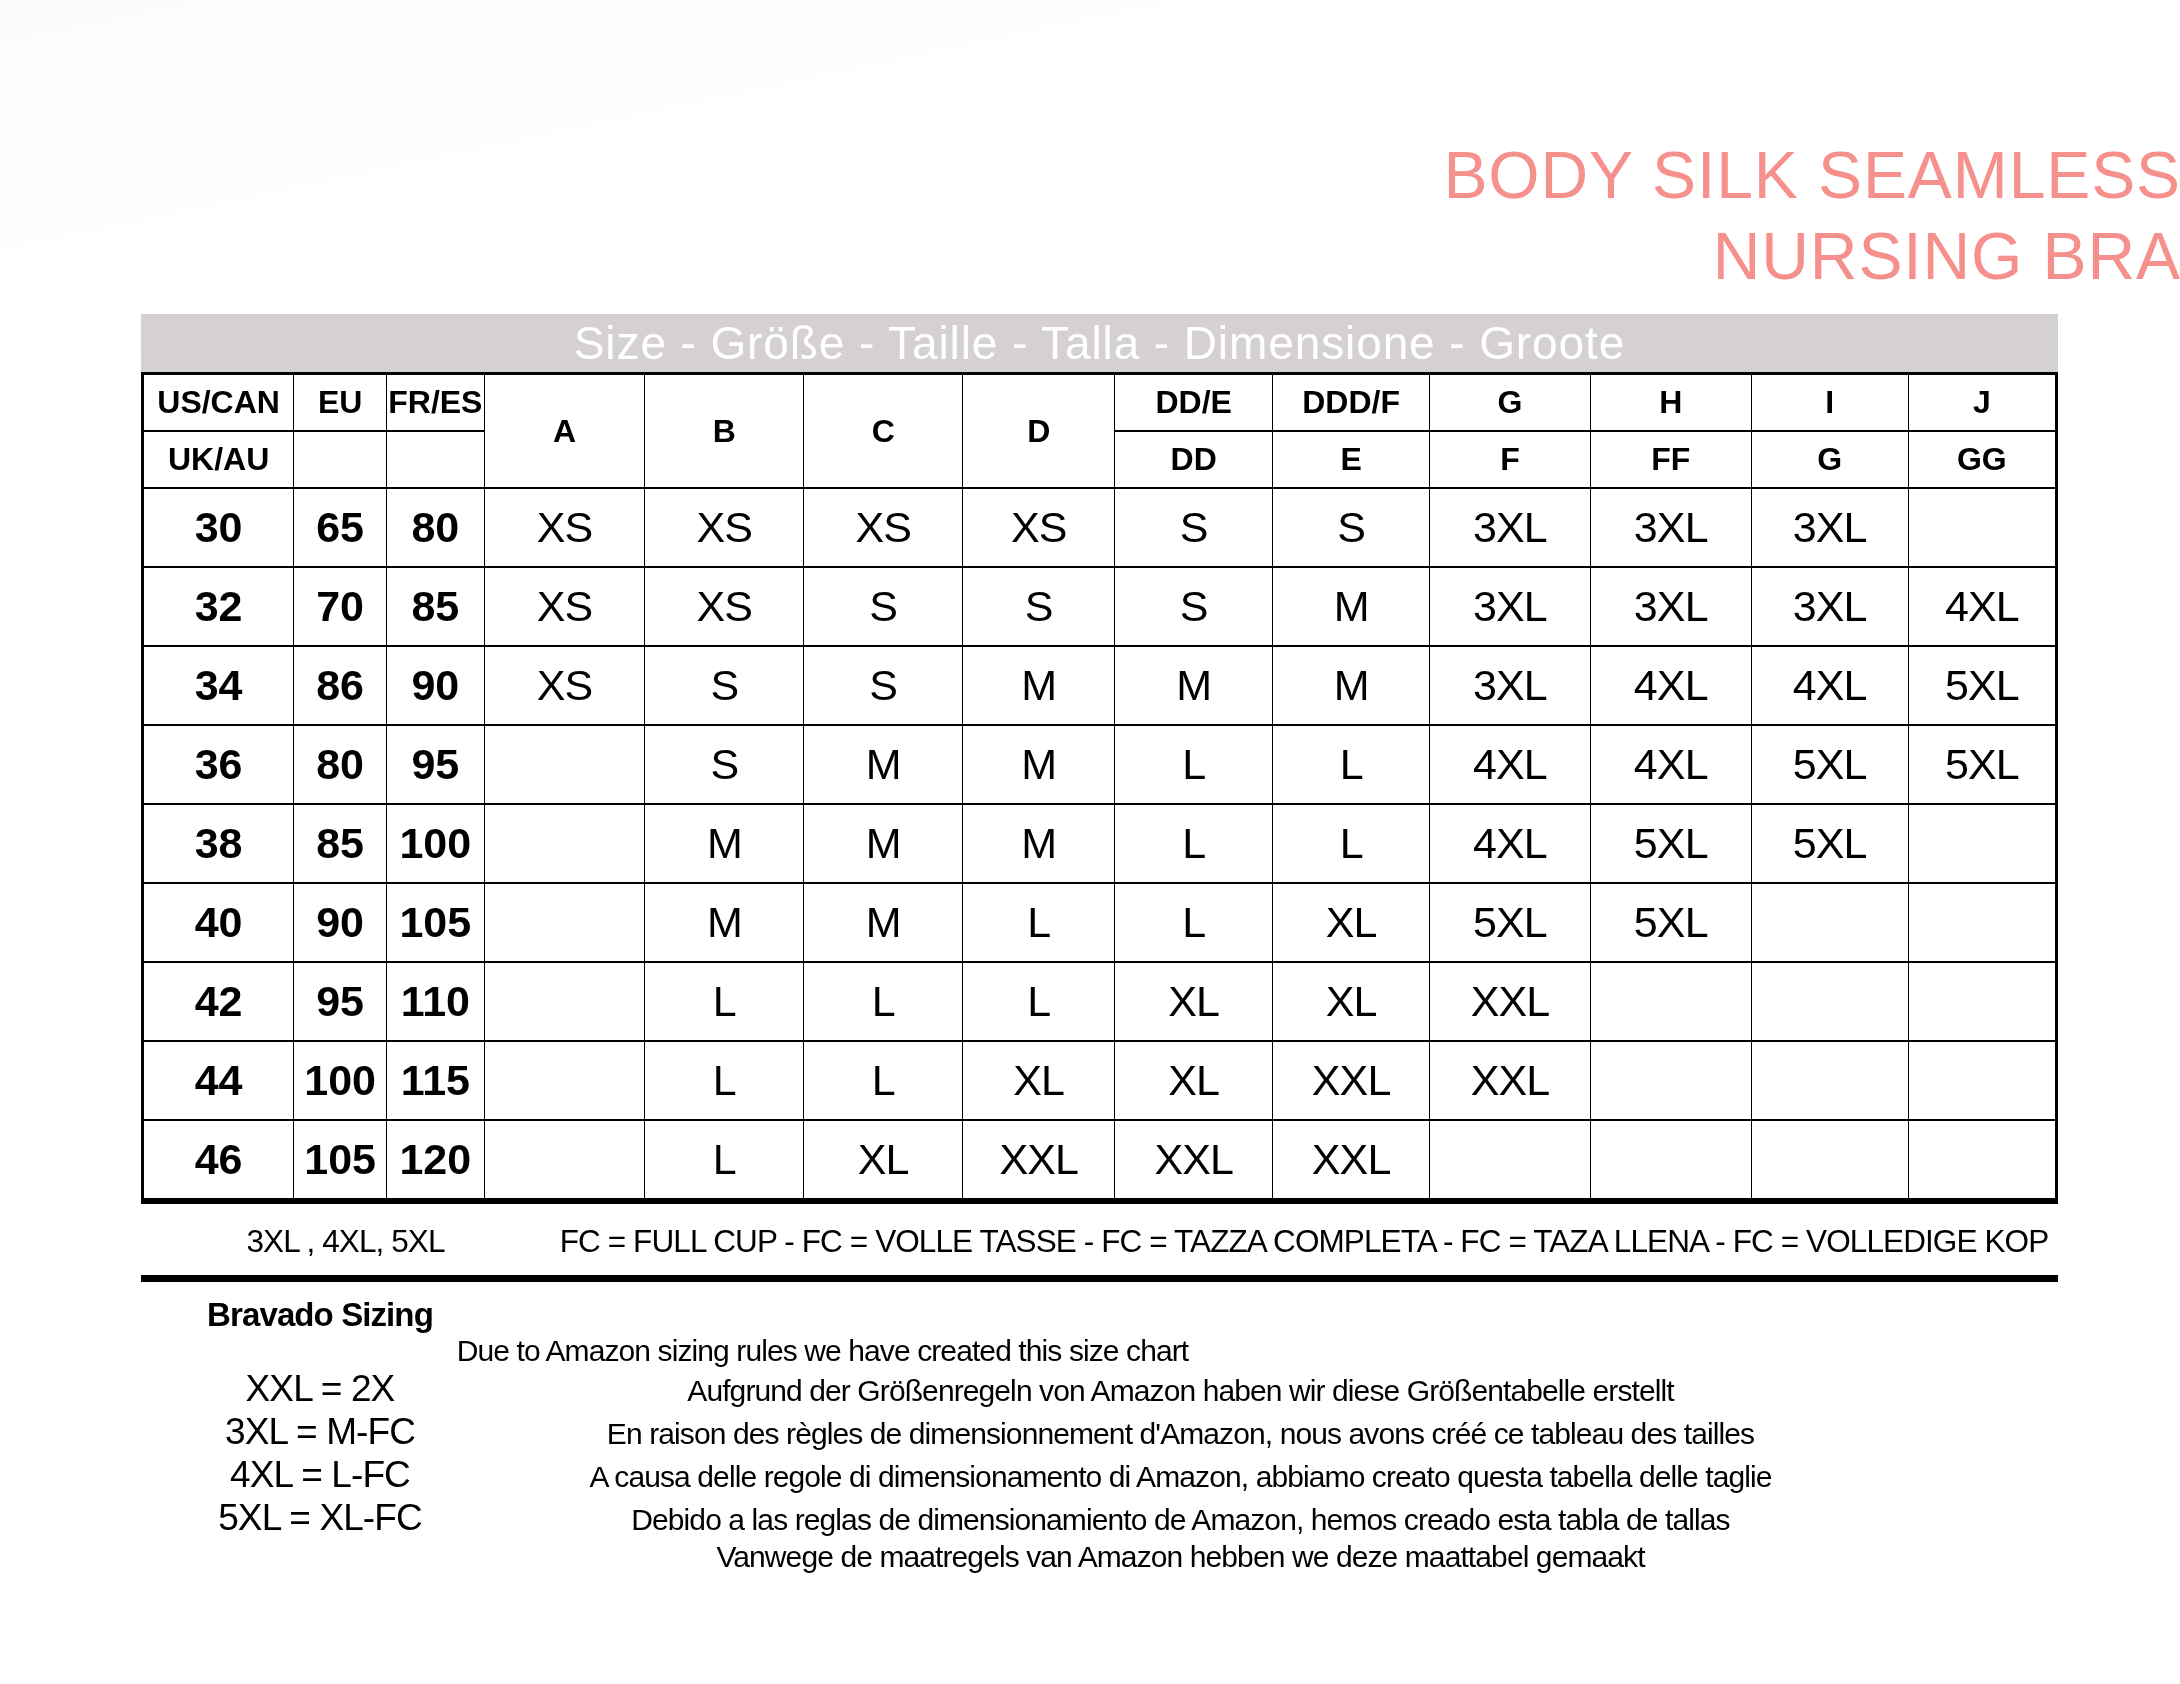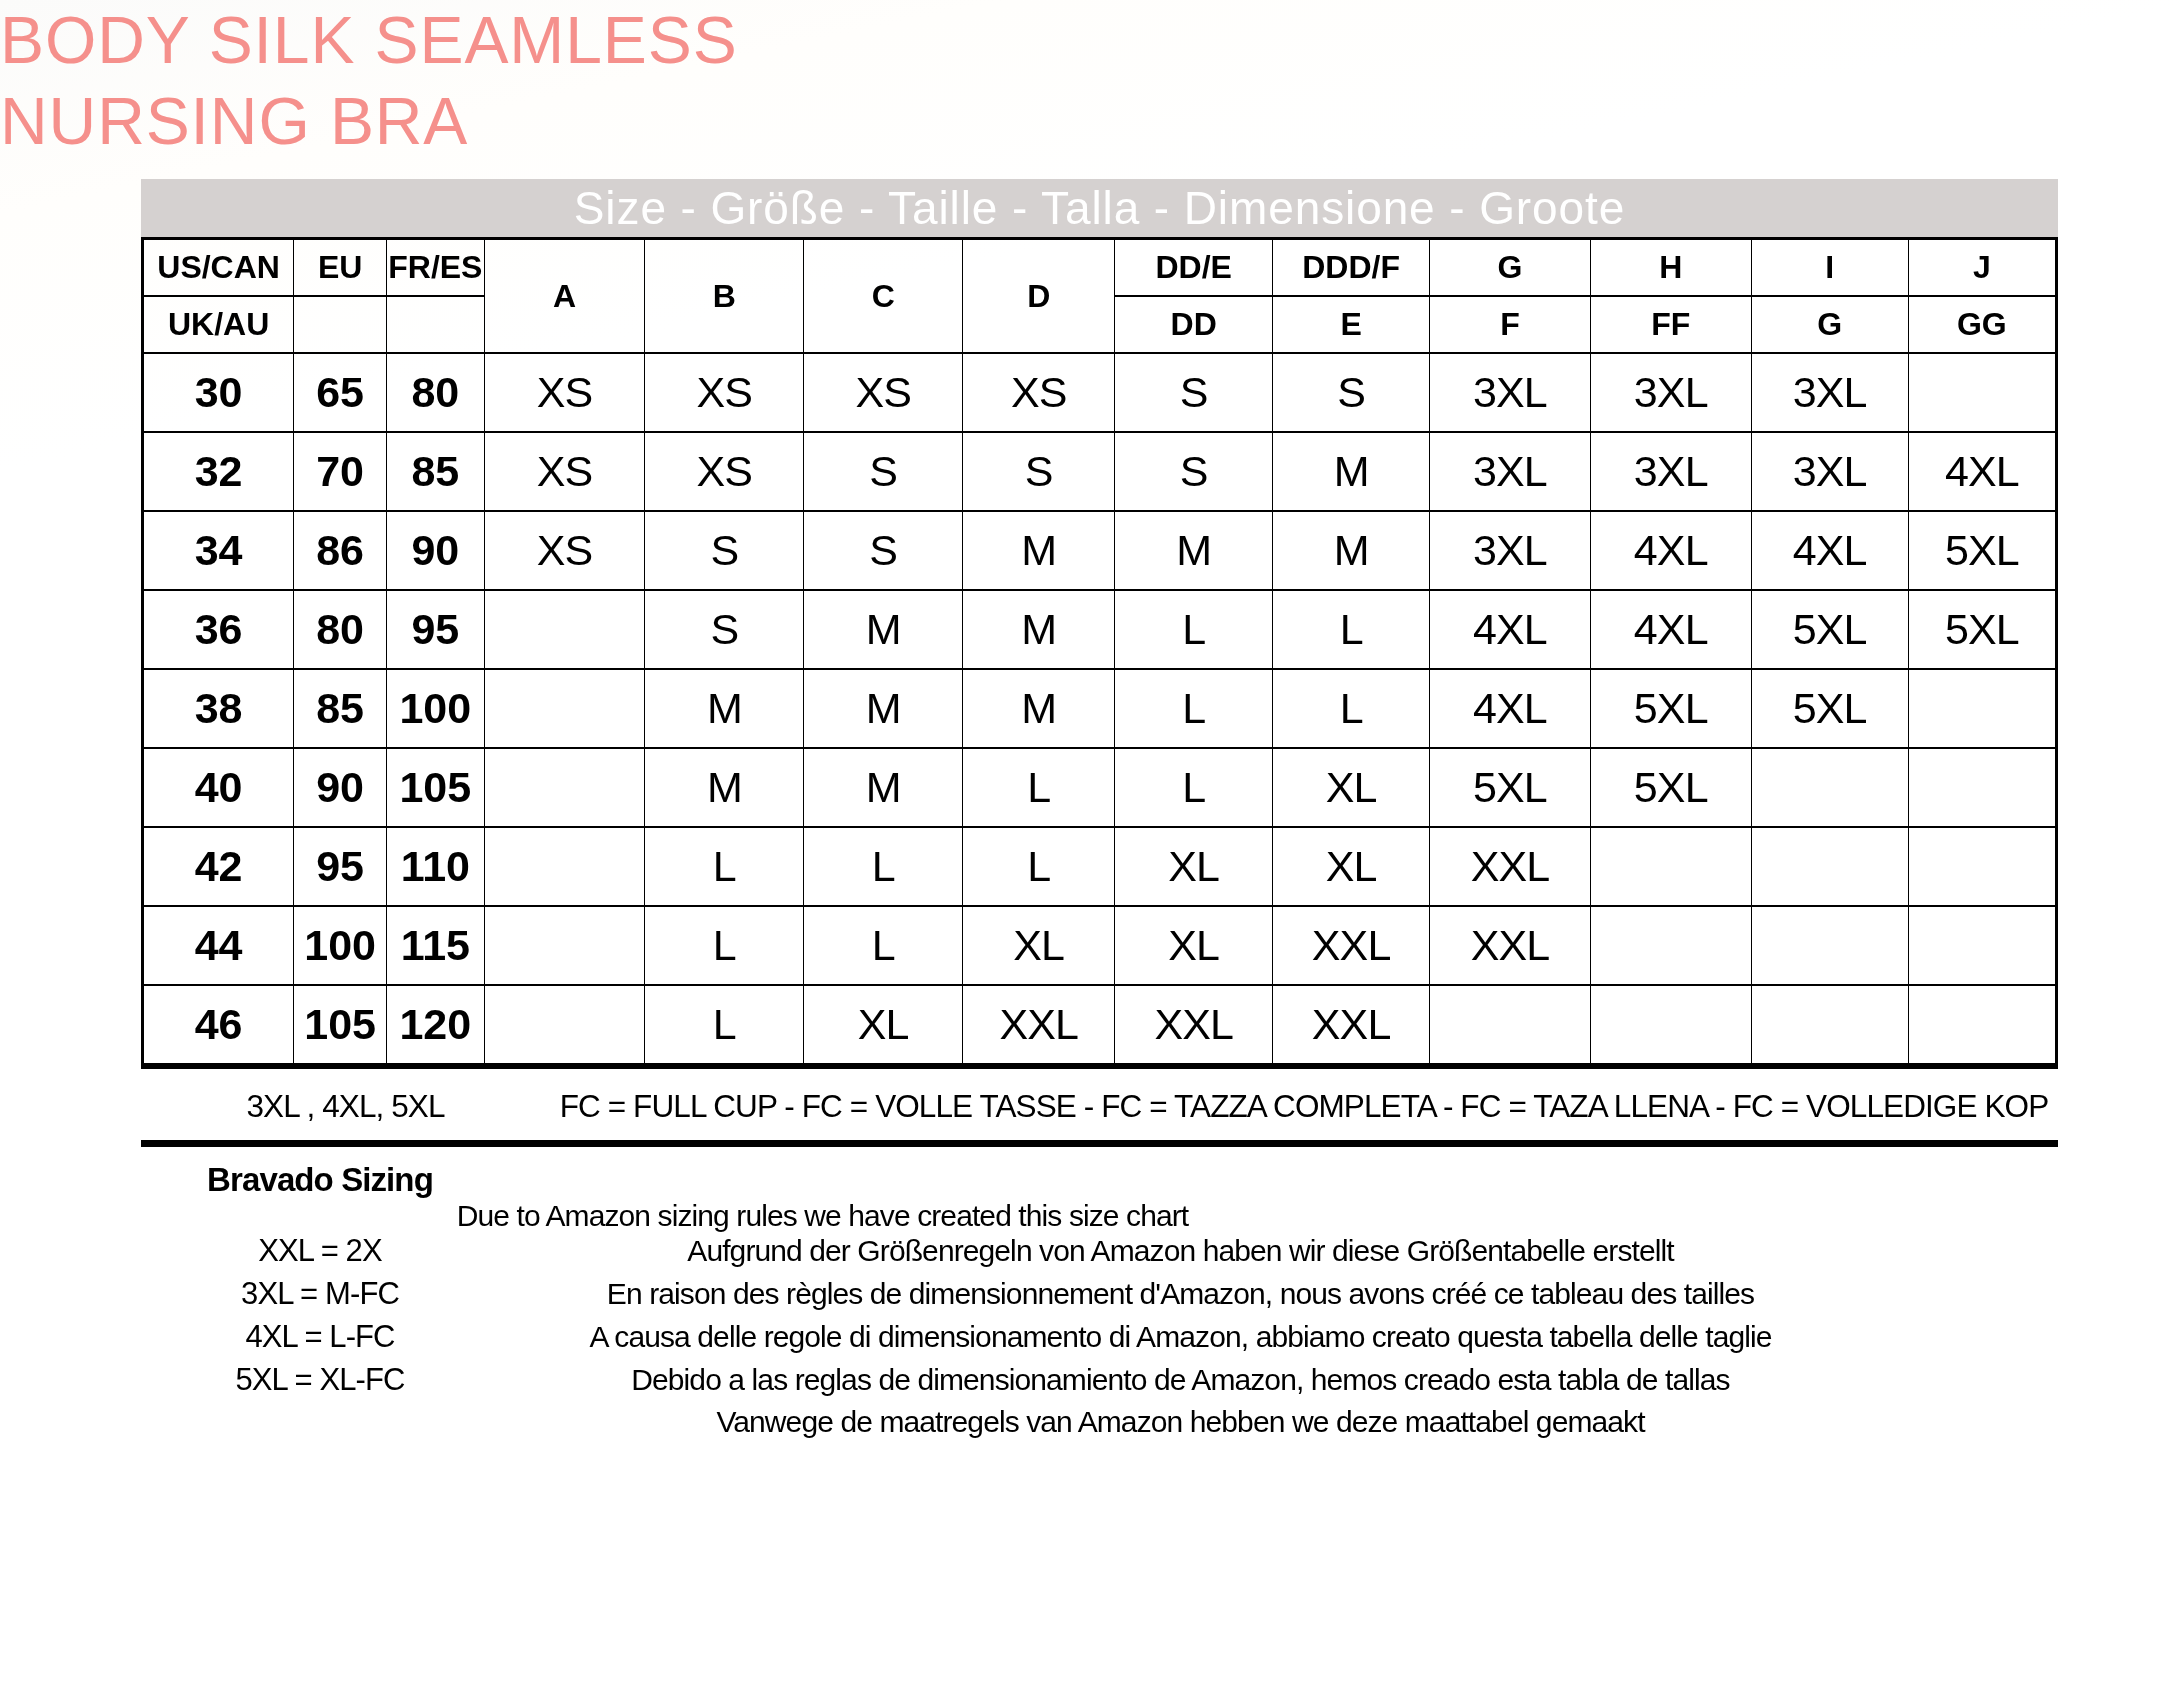--- a/index.html
+++ b/index.html
@@ -12,21 +12,21 @@
     overflow: hidden;
   }
   :root {
     --pink: #f5908c;
     --banner-bg: #d5d1d0;
     --banner-fg: #ffffff;
     --line: #000000;
   }
 
   
-  .title-wrap { text-align: left; }
+  .title-wrap { padding-top: 135px; text-align: right; }
   .title-line {
     font-size: 66px; line-height: 81px; letter-spacing: 0.9px;
     color: var(--pink); font-weight: 400;
   }
 
   
   .banner {
     margin: 17px 0 0 141px; width: 1917px; height: 58px;
     background: var(--banner-bg); color: var(--banner-fg);
     font-size: 46px; line-height: 58px; text-align: center;
@@ -63,21 +63,21 @@
   .rule {
     margin: 15.3px 0 0 141px; width: 1917px; height: 6.8px;
     background: var(--line);
   }
 
   
   .footer { margin: 13.6px 0 0 141px; width: 1917px; }
   .footer-row { display: flex; align-items: baseline; min-height: 43px; }
   .footer-row.first { min-height: 49px; flex-direction: column; }
   .footer-left {
-    width: 358px; text-align: center; font-size: 31px; letter-spacing: -0.9px;
+    width: 358px; text-align: center; font-size: 37px; letter-spacing: -0.9px;
   }
   .footer-row.first .footer-left { font-weight: bold; font-size: 33px; }
   .footer-right {
     width: 1363px; text-align: center; font-size: 30px; letter-spacing: -0.9px;
   }
 </style>
 </head>
 <body>
 
 <div class="title-wrap">

